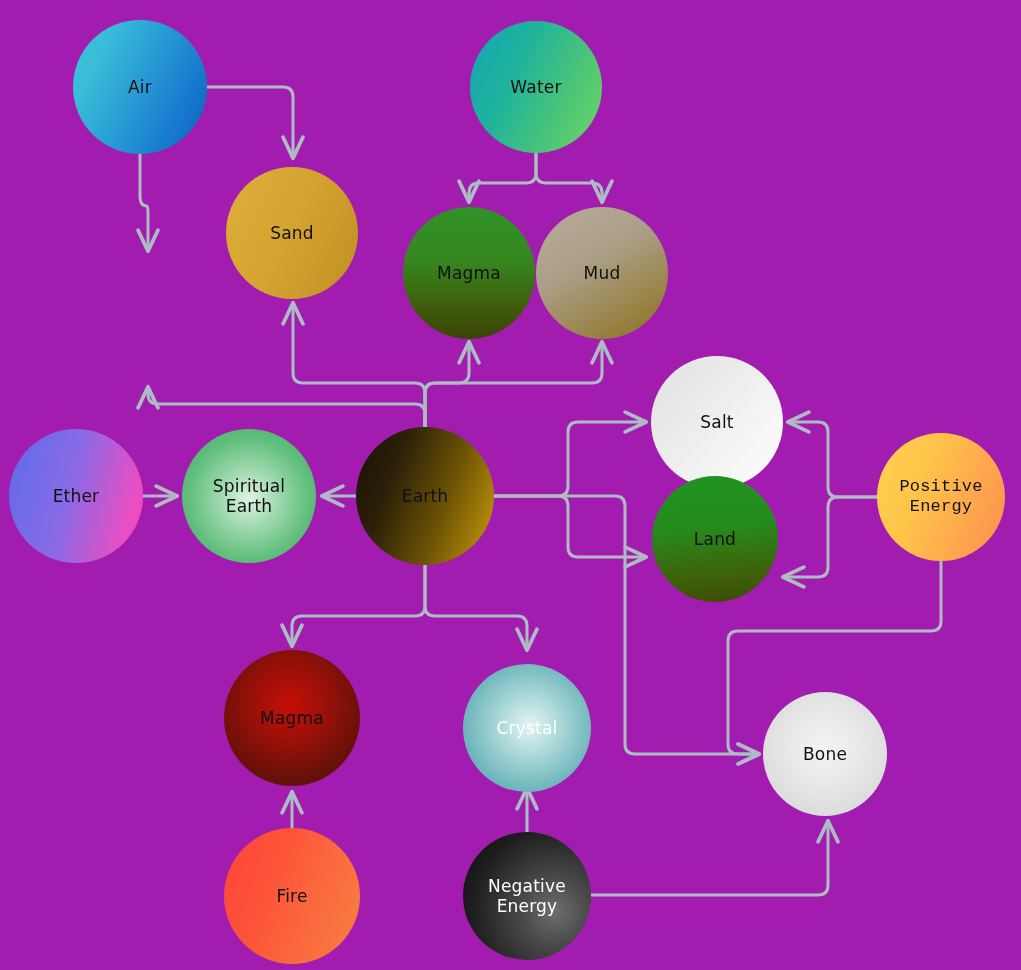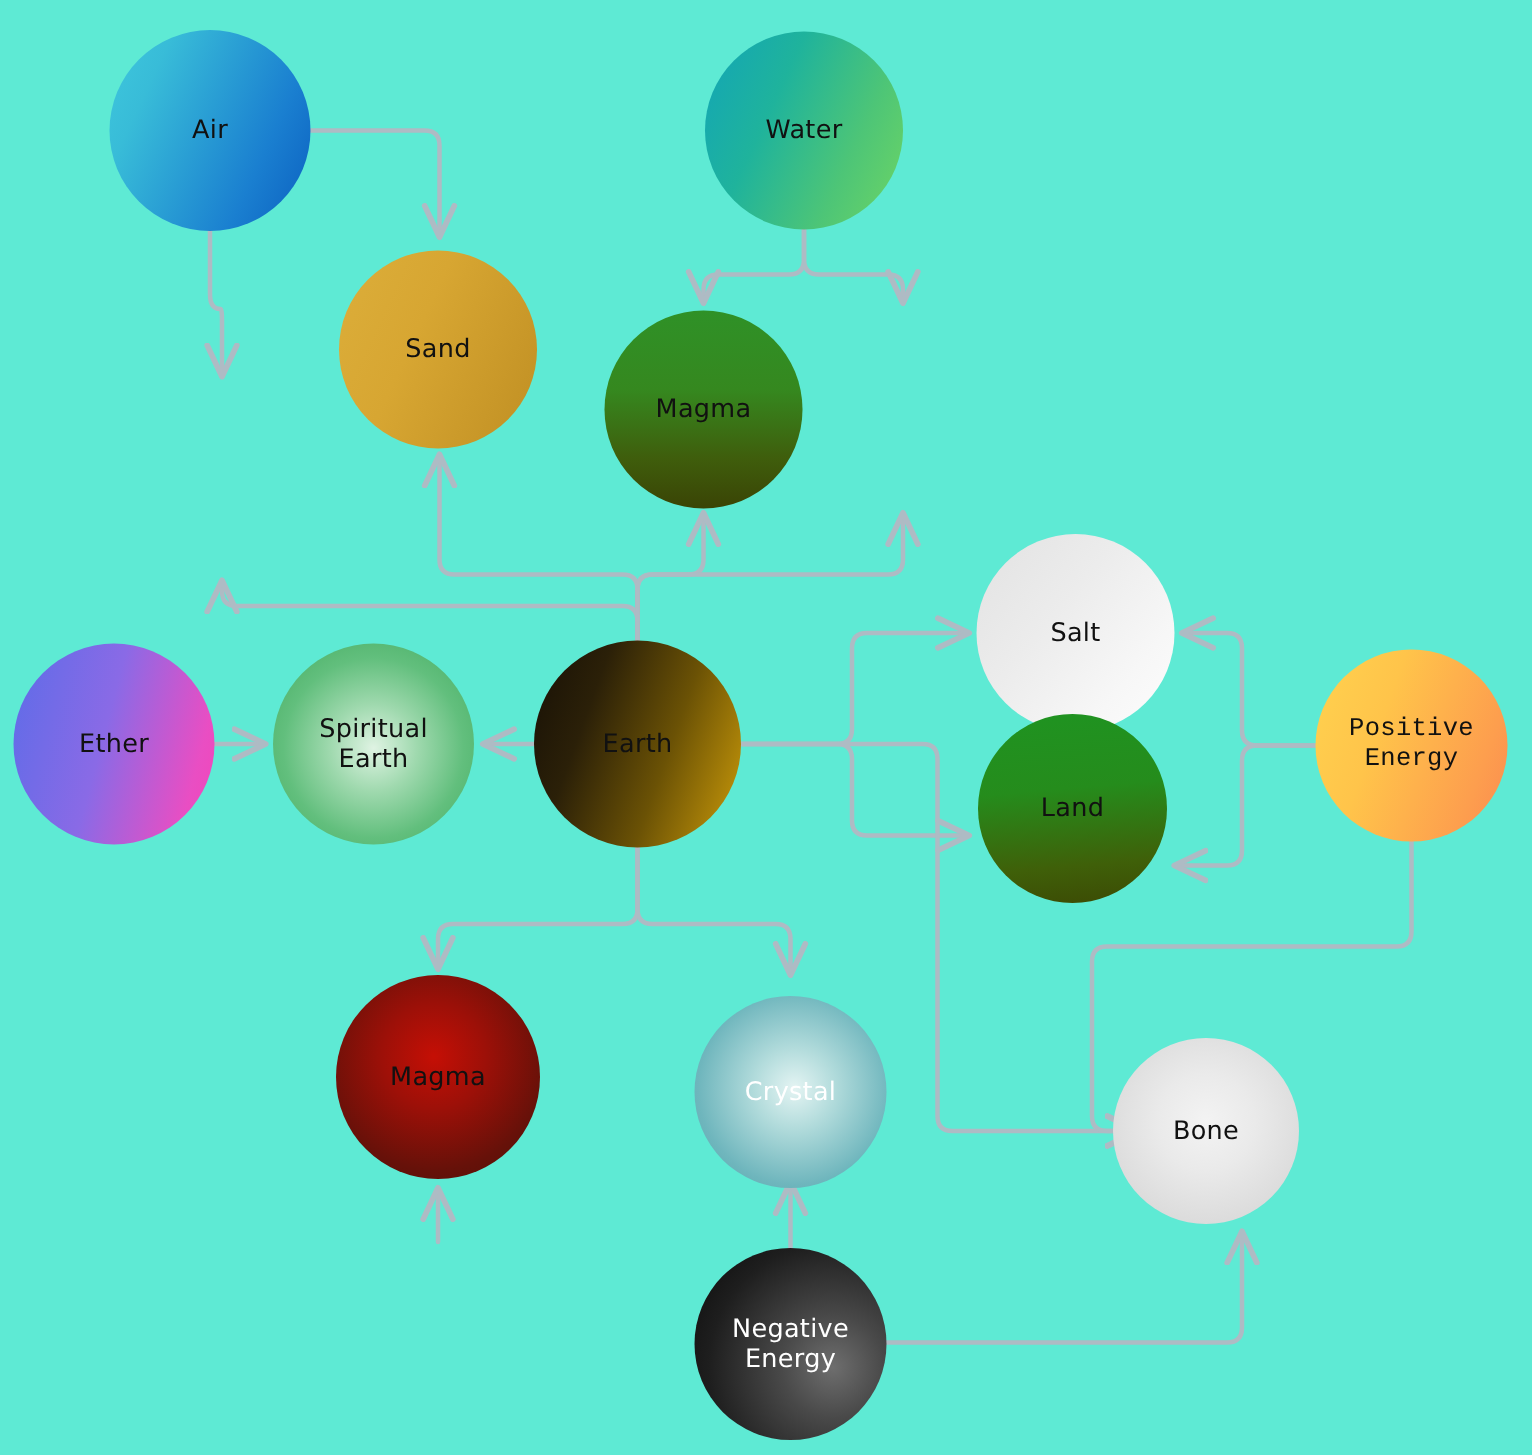--- a/index.html
+++ b/index.html
@@ -11,21 +11,21 @@
   body {
     width: 1021px;
     height: 970px;
     font-family: "DejaVu Sans", sans-serif;
     overflow: hidden;
   }
   #diagram-root {
     position: relative;
     width: 1021px;
     height: 970px;
-    background: #5eead4;
+    background: #a21caf;
   }
   #edge-layer {
     position: absolute;
     left: 0;
     top: 0;
     width: 1021px;
     height: 970px;
   }
   #node-layer {
     position: absolute;
@@ -122,20 +122,23 @@
       </div>
       <div class="node" style="left: 470px; top: 21px; width: 132px; height: 132px; background: linear-gradient(115deg, rgb(18, 165, 184) 0%, rgb(31, 179, 156) 35%, rgb(77, 197, 119) 70%, rgb(111, 214, 99) 100%); color: rgb(17, 17, 17);">
         <span class="node-label">Water</span>
       </div>
       <div class="node" style="left: 226px; top: 167px; width: 132px; height: 132px; background: linear-gradient(115deg, rgb(220, 174, 58) 0%, rgb(215, 166, 50) 40%, rgb(192, 143, 35) 100%); color: rgb(17, 17, 17);">
         <span class="node-label">Sand</span>
       </div>
       <div class="node" style="left: 403px; top: 207px; width: 132px; height: 132px; background: linear-gradient(rgb(47, 145, 39) 0%, rgb(53, 136, 31) 40%, rgb(63, 93, 12) 75%, rgb(58, 68, 5) 100%); color: rgb(17, 17, 17);">
         <span class="node-label">Magma</span>
       </div>
+      <div class="node" style="left: 536px; top: 207px; width: 132px; height: 132px; background: linear-gradient(150deg, rgb(184, 173, 154) 0%, rgb(171, 159, 136) 40%, rgb(151, 128, 63) 80%, rgb(138, 116, 48) 100%); color: rgb(17, 17, 17);">
+        <span class="node-label">Mud</span>
+      </div>
       <div class="node" style="left: 9px; top: 429px; width: 134px; height: 134px; background: linear-gradient(105deg, rgb(93, 108, 232) 0%, rgb(138, 106, 230) 45%, rgb(233, 78, 195) 85%, rgb(244, 69, 184) 100%); color: rgb(17, 17, 17);">
         <span class="node-label">Ether</span>
       </div>
       <div class="node" style="left: 182px; top: 429px; width: 134px; height: 134px; background: radial-gradient(circle at 50% 52%, rgb(223, 243, 227) 0%, rgb(159, 217, 174) 30%, rgb(98, 191, 125) 62%, rgb(65, 169, 95) 100%); color: rgb(17, 17, 17);">
         <span class="node-label">Spiritual
 Earth</span>
       </div>
       <div class="node" style="left: 356px; top: 427px; width: 138px; height: 138px; background: linear-gradient(110deg, rgb(23, 16, 6) 0%, rgb(43, 32, 8) 28%, rgb(107, 82, 5) 62%, rgb(185, 141, 9) 92%, rgb(198, 154, 12) 100%); color: rgb(17, 17, 17);">
         <span class="node-label">Earth</span>
       </div>
@@ -148,21 +151,24 @@
       <div class="node" style="left: 877px; top: 433px; width: 128px; height: 128px; background: linear-gradient(110deg, rgb(255, 210, 79) 0%, rgb(255, 196, 74) 35%, rgb(253, 158, 78) 80%, rgb(251, 138, 80) 100%); color: rgb(17, 17, 17); font-family: Liberation Mono, monospace;">
         <span class="node-label">Positive
 Energy</span>
       </div>
       <div class="node" style="left: 224px; top: 650px; width: 136px; height: 136px; background: radial-gradient(circle at 48% 40%, rgb(197, 15, 5) 0%, rgb(157, 16, 8) 32%, rgb(102, 17, 9) 70%, rgb(78, 16, 8) 100%); color: rgb(17, 17, 17); align-items: center;">
         <span class="node-label">Magma</span>
       </div>
       <div class="node light-text" style="left: 463px; top: 664px; width: 128px; height: 128px; background: radial-gradient(circle at 52% 48%, rgb(228, 244, 243) 0%, rgb(179, 220, 220) 28%, rgb(111, 182, 189) 68%, rgb(84, 159, 168) 100%); color: rgb(255, 255, 255);">
         <span class="node-label">Crystal</span>
       </div>
-      <div class="node" style="left: 742px; top: 692px; width: 124px; height: 124px; background: radial-gradient(circle at 50% 45%, rgb(243, 243, 243) 0%, rgb(234, 234, 234) 35%, rgb(220, 220, 220) 72%, rgb(210, 210, 210) 100%); color: rgb(17, 17, 17);">
+      <div class="node" style="left: 763px; top: 692px; width: 124px; height: 124px; background: radial-gradient(circle at 50% 45%, rgb(243, 243, 243) 0%, rgb(234, 234, 234) 35%, rgb(220, 220, 220) 72%, rgb(210, 210, 210) 100%); color: rgb(17, 17, 17);">
         <span class="node-label">Bone</span>
+      </div>
+      <div class="node" style="left: 224px; top: 828px; width: 136px; height: 136px; background: linear-gradient(110deg, rgb(255, 68, 56) 0%, rgb(253, 84, 57) 35%, rgb(249, 116, 63) 80%, rgb(247, 124, 66) 100%); color: rgb(17, 17, 17);">
+        <span class="node-label">Fire</span>
       </div>
       <div class="node light-text" style="left: 463px; top: 832px; width: 128px; height: 128px; background: radial-gradient(circle at 72% 62%, rgb(110, 110, 110) 0%, rgb(73, 73, 73) 28%, rgb(30, 30, 30) 68%, rgb(10, 10, 10) 100%); color: rgb(255, 255, 255);">
         <span class="node-label">Negative
 Energy</span>
       </div>
     </div>
 </div>
 
 </body></html>

